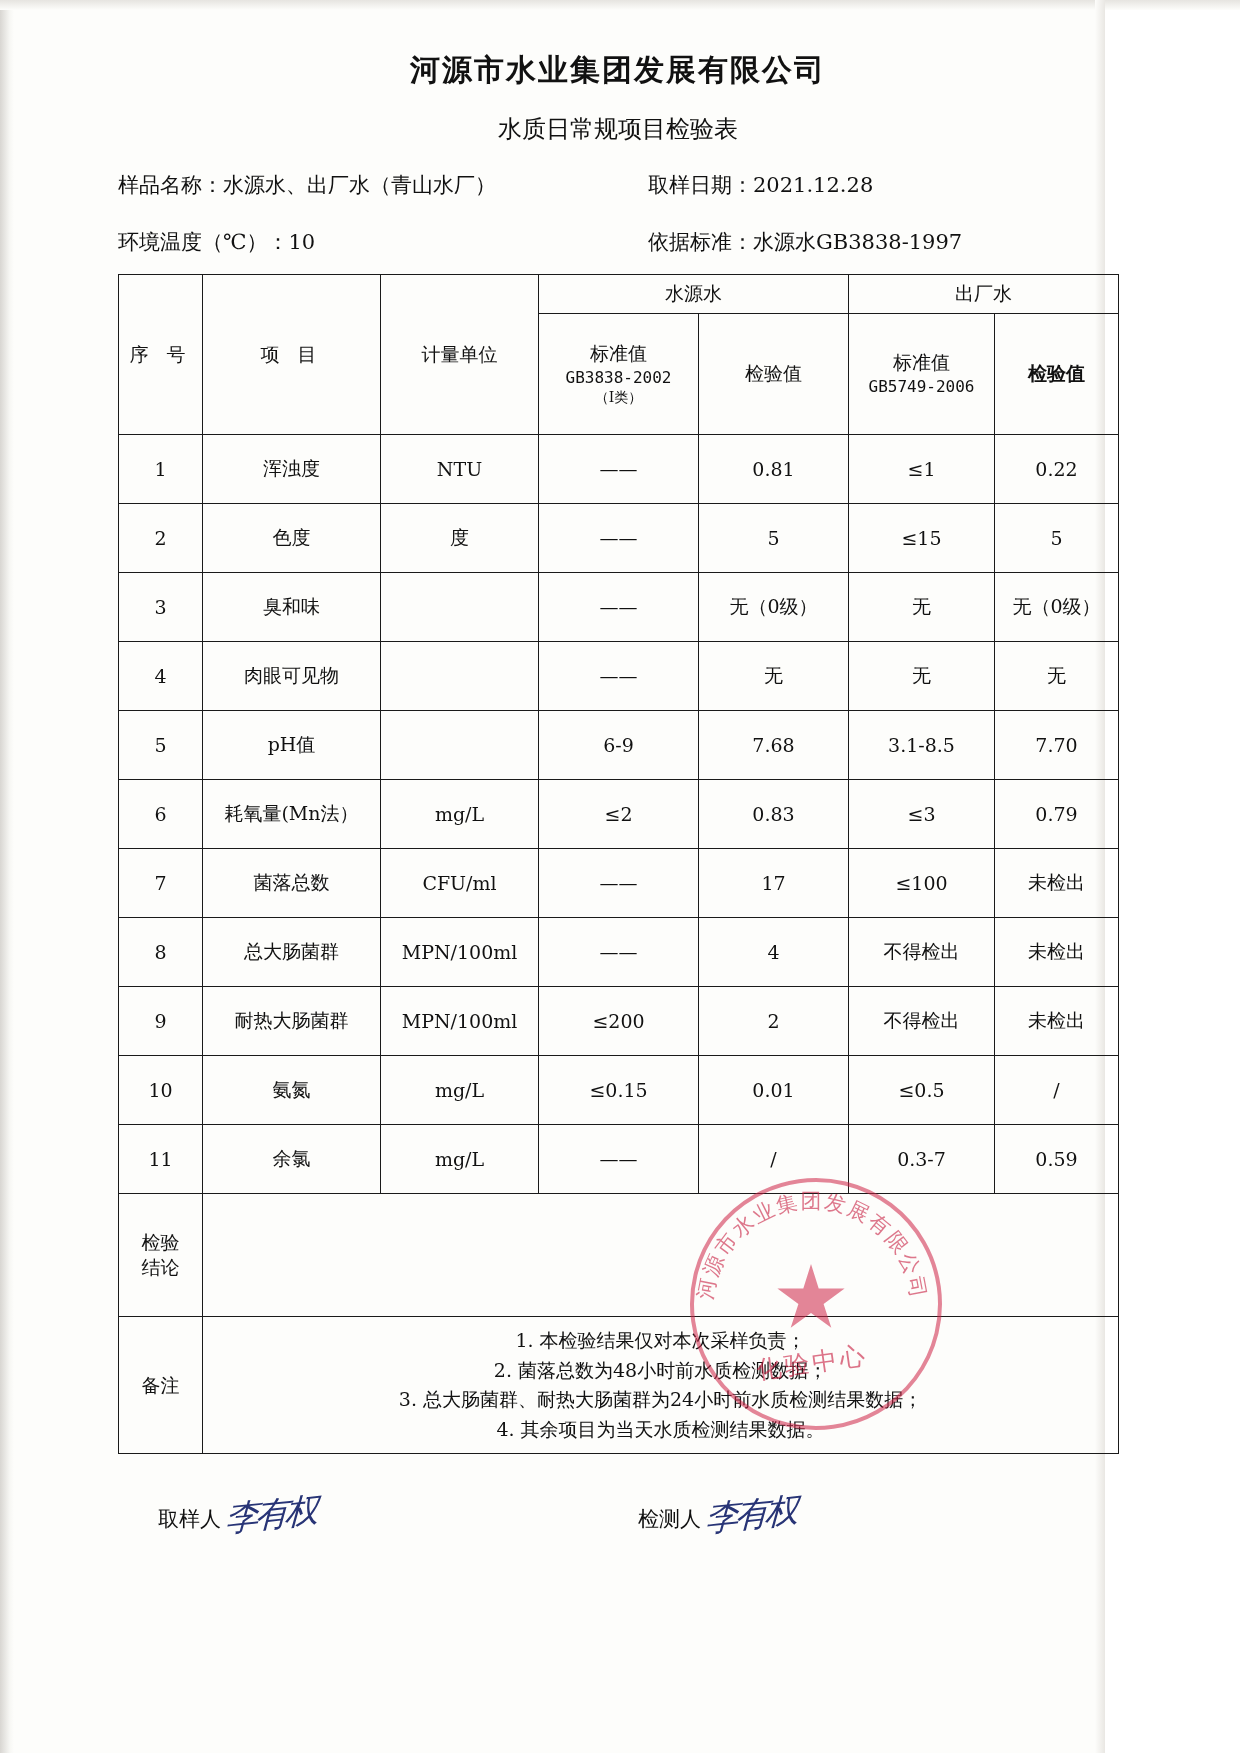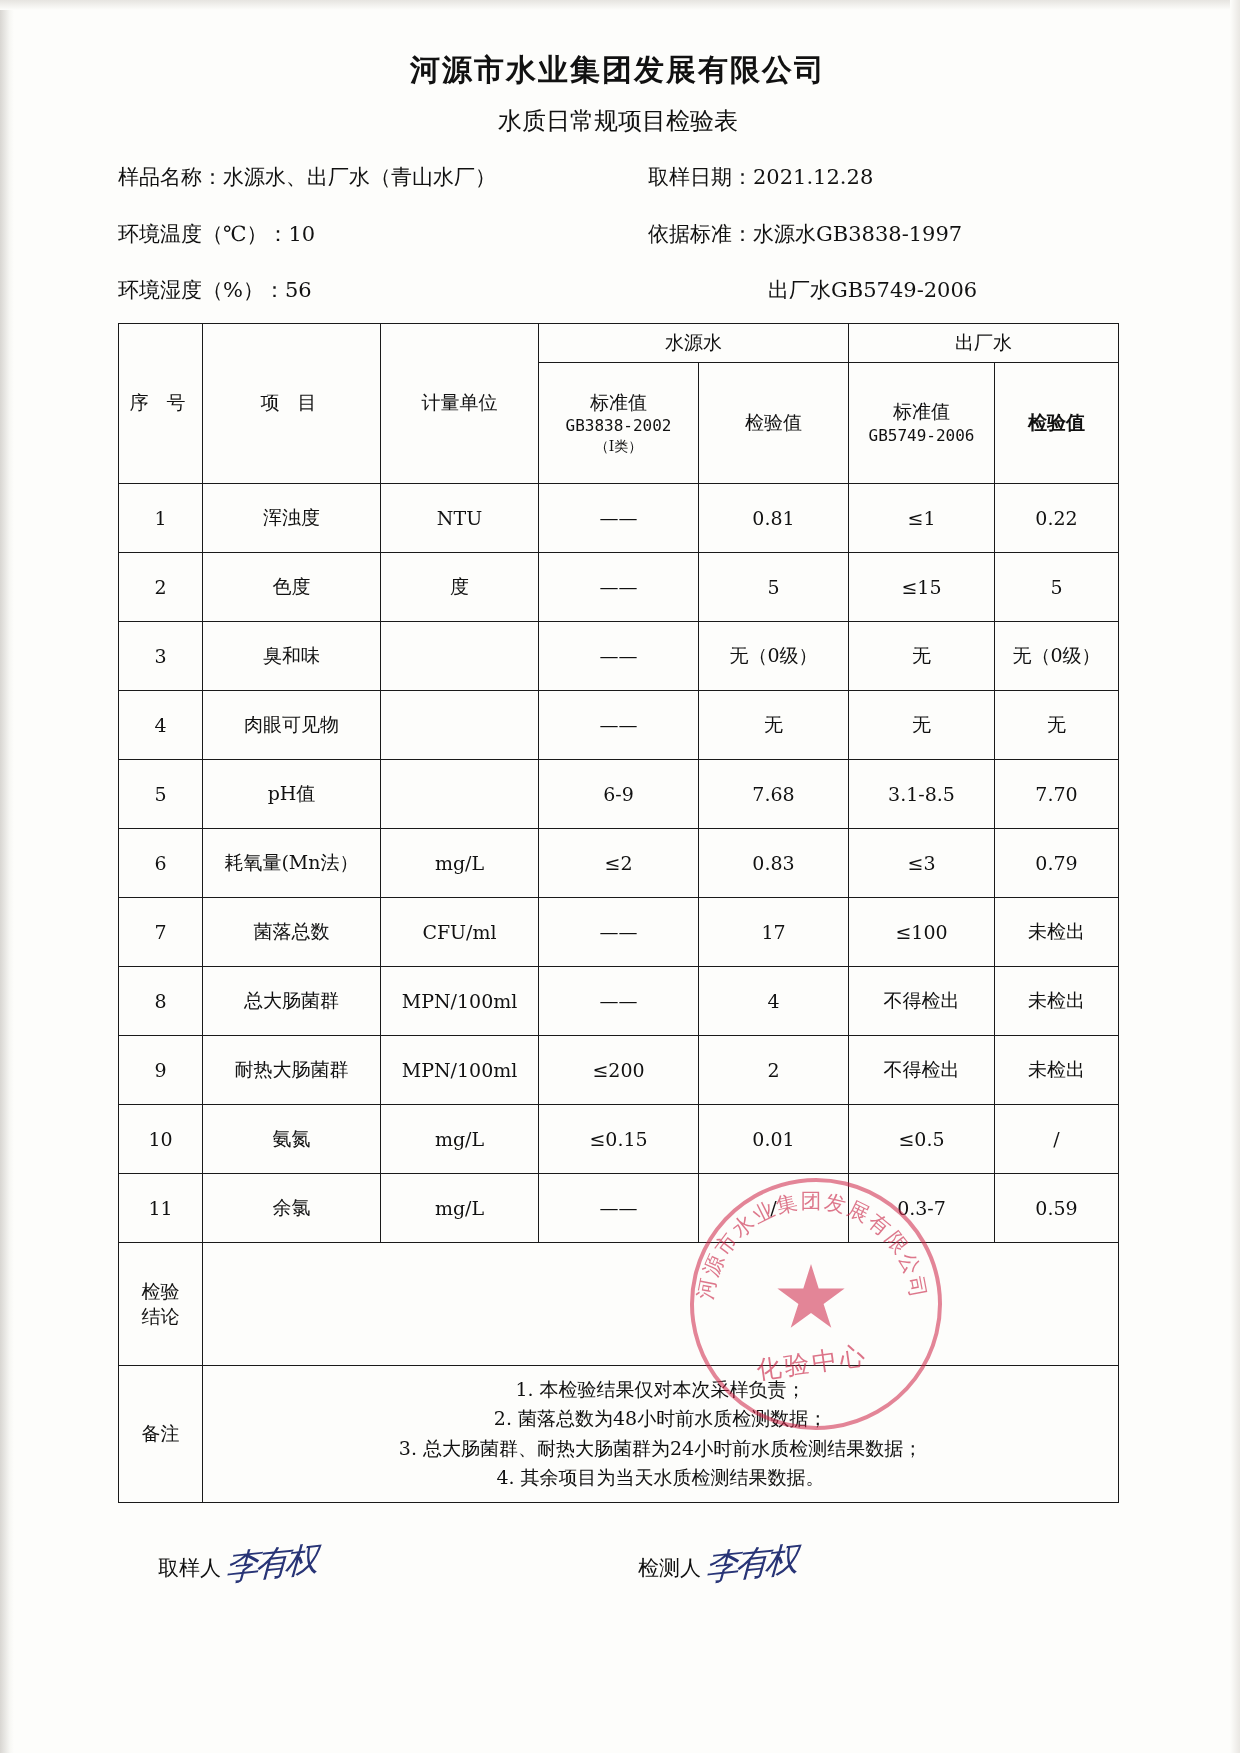--- a/index.html
+++ b/index.html
@@ -11,21 +11,21 @@
     width: 1240px;
     height: 1753px;
     position: relative;
     font-family: "DejaVu Sans", "Liberation Sans", sans-serif;
     color: #111;
     overflow: hidden;
   }
   .page {
     position: absolute;
     left: 0; top: 0;
-    width: 1240px;
+    width: 1105px;
     height: 1753px;
     background: #fdfdfb;
   }
   
   .scan-edge-left {
     position: absolute;
     left: 0; top: 0;
     width: 14px; height: 1753px;
     background: linear-gradient(to right, #d8d6d2, #f7f7f4 70%, #fdfdfb);
   }
@@ -52,21 +52,21 @@
   .title-main {
     text-align: center;
     font-size: 30px;
     font-weight: bold;
     letter-spacing: 2px;
     font-family: "DejaVu Serif", "Liberation Serif", serif;
   }
   .title-sub {
     text-align: center;
     font-size: 24px;
-    margin-top: 14px;
+    margin-top: 22px;
     font-family: "DejaVu Serif", "Liberation Serif", serif;
   }
 
   .meta {
     margin-top: 16px;
     font-size: 21px;
     line-height: 1.55;
     font-family: "DejaVu Serif", "Liberation Serif", serif;
   }
   .meta-row {
@@ -230,24 +230,20 @@
     <div class="title-sub">水质日常规项目检验表</div>
 
     <div class="meta">
       <div class="meta-row">
         <span class="meta-left">样品名称：水源水、出厂水（青山水厂）</span>
         <span class="meta-right indent1">取样日期：2021.12.28</span>
       </div>
       <div class="meta-row">
         <span class="meta-left">环境温度（℃）：10</span>
         <span class="meta-right indent1">依据标准：水源水GB3838-1997</span>
-      </div>
-      <div class="meta-row">
-        <span class="meta-left">环境湿度（%）：56</span>
-        <span class="meta-right indent2">出厂水GB5749-2006</span>
       </div>
     </div>
 
     <table class="report">
       <colgroup>
         <col class="col-no">
           <col class="col-item">
           <col class="col-unit">
         <col class="col-std">
           <col class="col-val">

